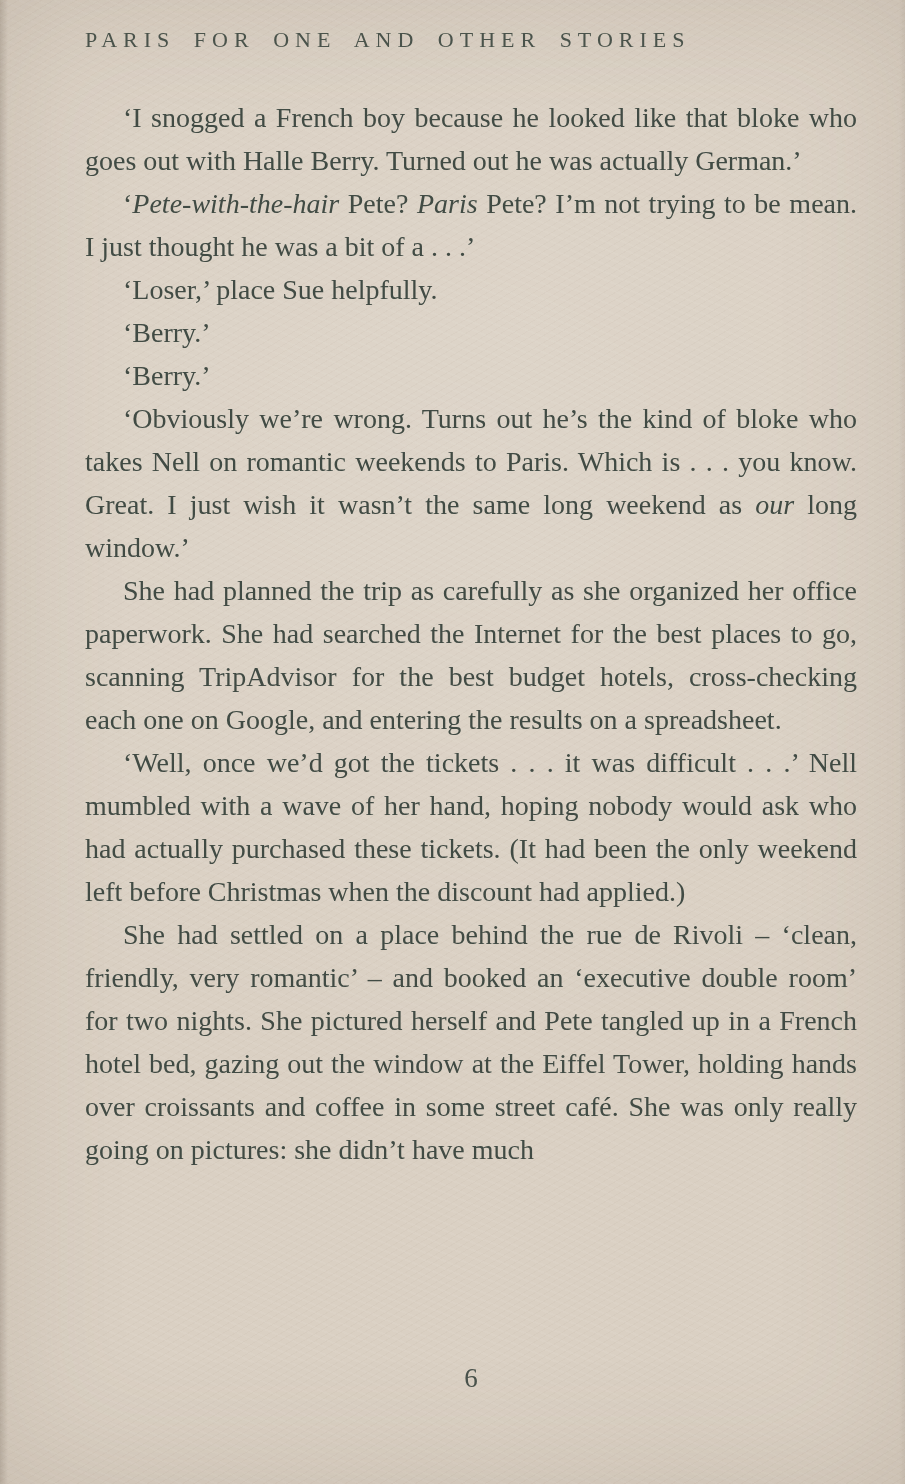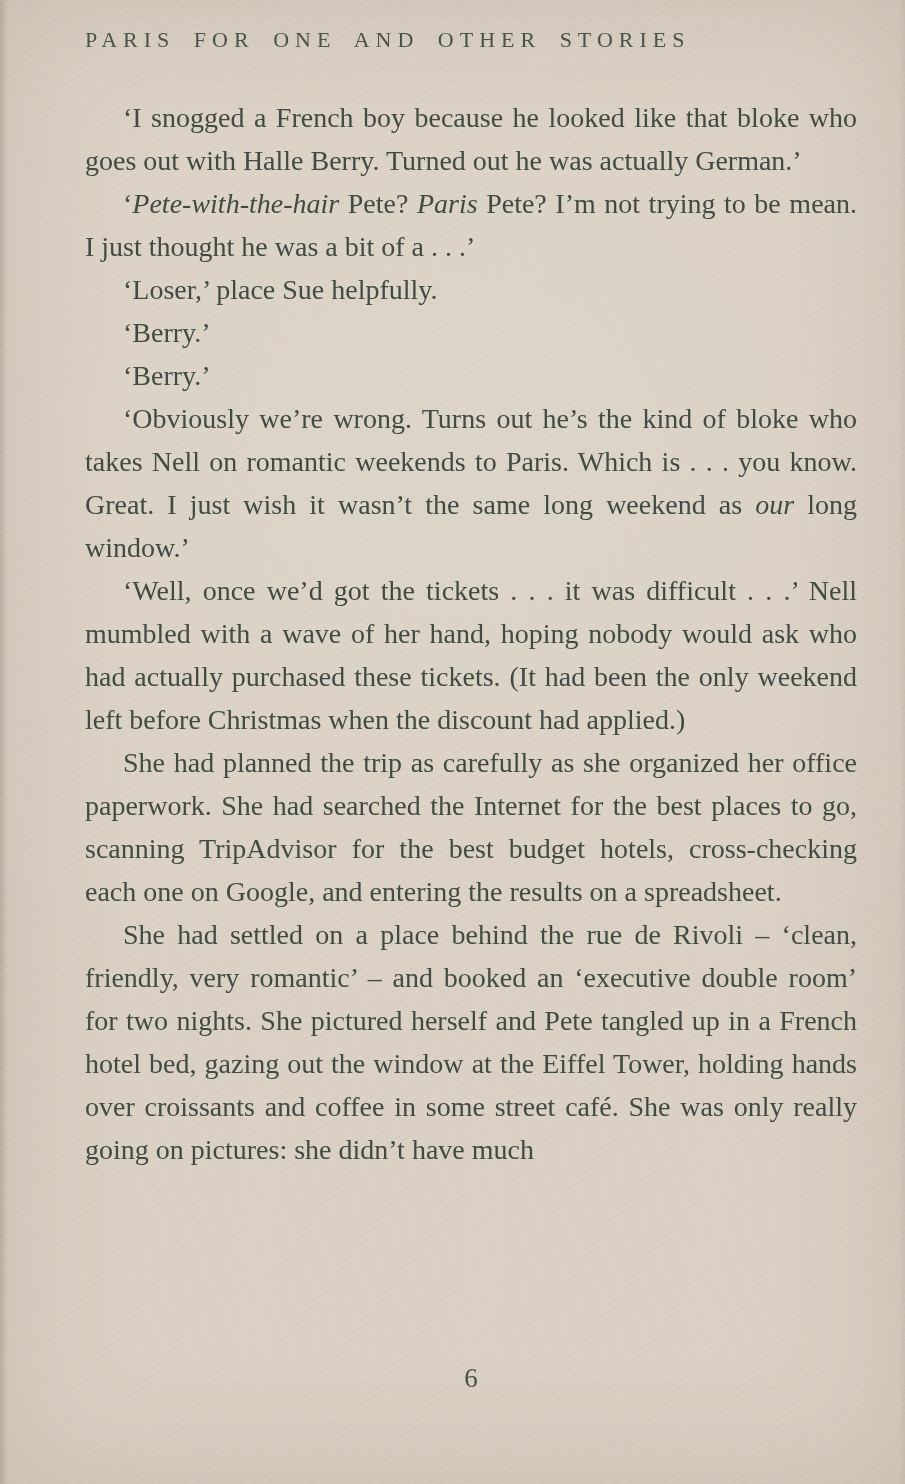--- a/index.html
+++ b/index.html
@@ -68,18 +68,18 @@
 
 <div class="running-header">PARIS FOR ONE AND OTHER STORIES</div>
 
 <div class="text-block" id="paragraphs">
     <p class="para"><span>‘I snogged a French boy because he looked like that bloke who goes out with Halle Berry. Turned out he was actually German.’</span></p>
     <p class="para"><span>‘</span><em>Pete-with-the-hair</em><span> Pete? </span><em>Paris</em><span> Pete? I’m not trying to be mean. I just thought he was a bit of a . . .’</span></p>
     <p class="para"><span>‘Loser,’ place Sue helpfully.</span></p>
     <p class="para"><span>‘Berry.’</span></p>
     <p class="para"><span>‘Berry.’</span></p>
     <p class="para"><span>‘Obviously we’re wrong. Turns out he’s the kind of bloke who takes Nell on romantic weekends to Paris. Which is . . . you know. Great. I just wish it wasn’t the same long weekend as </span><em>our</em><span> long window.’</span></p>
+    <p class="para"><span>She had planned the trip as carefully as she organized her office paperwork. She had searched the Internet for the best places to go, scanning TripAdvisor for the best budget hotels, cross-checking each one on Google, and entering the results on a spreadsheet.</span></p>
     <p class="para"><span>‘Well, once we’d got the tickets . . . it was difficult . . .’ Nell mumbled with a wave of her hand, hoping nobody would ask who had actually purchased these tickets. (It had been the only weekend left before Christmas when the discount had applied.)</span></p>
-    <p class="para"><span>She had planned the trip as carefully as she organized her office paperwork. She had searched the Internet for the best places to go, scanning TripAdvisor for the best budget hotels, cross-checking each one on Google, and entering the results on a spreadsheet.</span></p>
     <p class="para"><span>She had settled on a place behind the rue de Rivoli – ‘clean, friendly, very romantic’ – and booked an ‘executive double room’ for two nights. She pictured herself and Pete tangled up in a French hotel bed, gazing out the window at the Eiffel Tower, holding hands over croissants and coffee in some street café. She was only really going on pictures: she didn’t have much</span></p>
   </div>
 
 <div class="page-number">6</div>
 
 </body></html>

